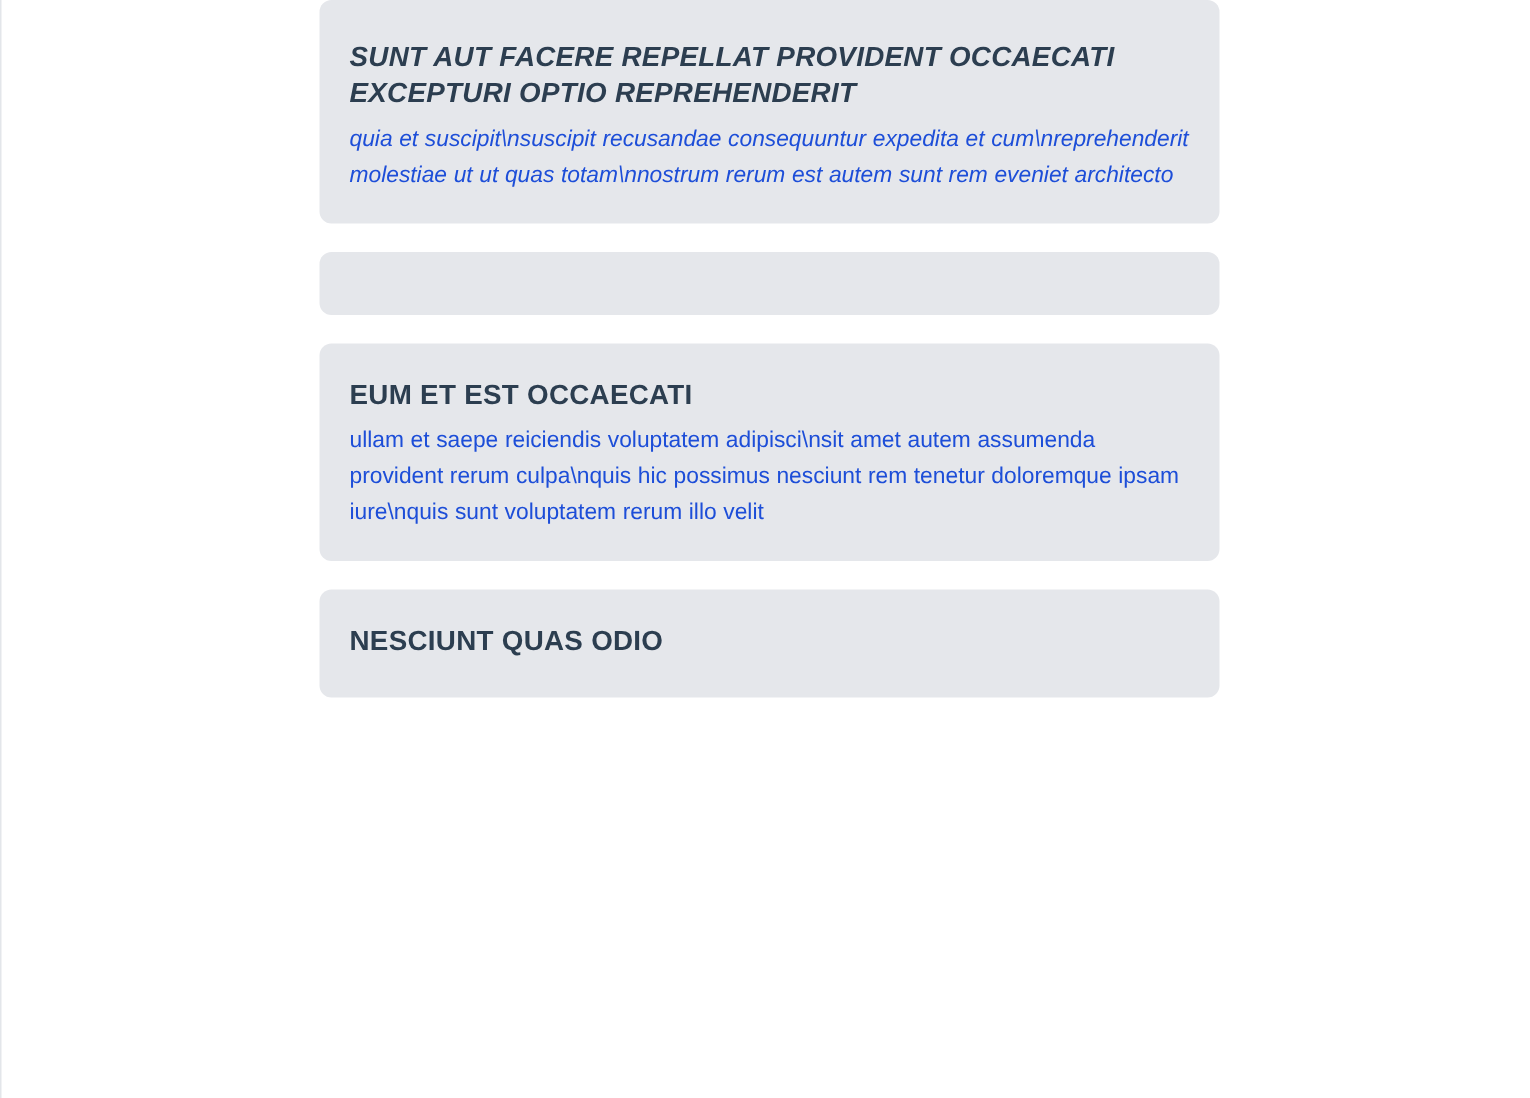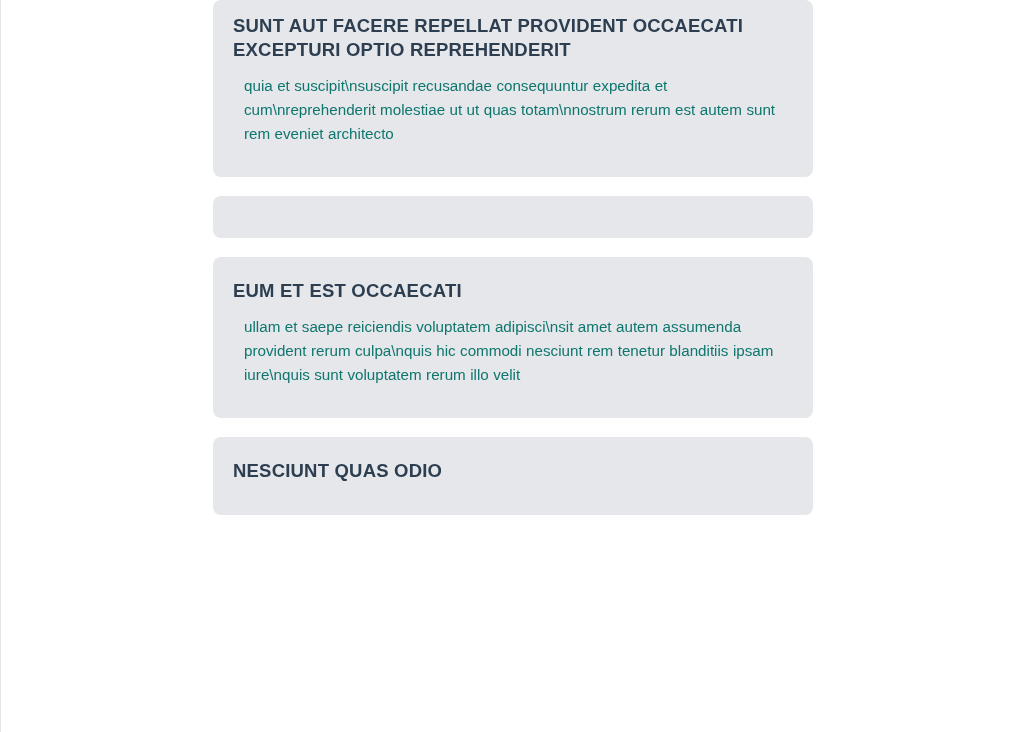--- a/index.html
+++ b/index.html
@@ -39,36 +39,37 @@
     flex-direction: column;
     gap: 19px;
   }
   .post-card {
     background: #e5e7eb;
     border-radius: 8px;
     padding: 22px 20px 20px 20px;
     box-sizing: border-box;
   }
   .post-card.first {
-    padding-top: 14px;
+    padding-top: 26px;
+    font-style: italic;
   }
   .post-title {
     font-size: 18.5px;
     font-weight: bold;
     letter-spacing: 0.2px;
     line-height: 1.32;
     color: #2c3e50;
     text-transform: uppercase;
     margin: 0 0 6px 0;
   }
   .post-body {
     font-size: 15.2px;
     line-height: 1.59;
-    color: #0f766e;
-    margin: 11px;
+    color: #1d4ed8;
+    margin: 0;
     word-spacing: 0.2px;
   }
 </style>
 </head>
 <body>
 
 <div class="page">
   <div class="left-rule"></div>
 
   <div class="post-list">
@@ -77,21 +78,21 @@
       <h2 class="post-title">sunt aut facere repellat provident occaecati excepturi optio reprehenderit</h2>
       <p class="post-body">quia et suscipit\nsuscipit recusandae consequuntur expedita et cum\nreprehenderit molestiae ut ut quas totam\nnostrum rerum est autem sunt rem eveniet architecto</p>
     </div>
 
     <div class="post-card">
     </div>
 
 
     <div class="post-card">
       <h2 class="post-title">eum et est occaecati</h2>
-      <p class="post-body">ullam et saepe reiciendis voluptatem adipisci\nsit amet autem assumenda provident rerum culpa\nquis hic commodi nesciunt rem tenetur blanditiis ipsam iure\nquis sunt voluptatem rerum illo velit</p>
+      <p class="post-body">ullam et saepe reiciendis voluptatem adipisci\nsit amet autem assumenda provident rerum culpa\nquis hic possimus nesciunt rem tenetur doloremque ipsam iure\nquis sunt voluptatem rerum illo velit</p>
     </div>
 
     <div class="post-card">
       <h2 class="post-title">nesciunt quas odio</h2>
       <p class="post-body"></p>
     </div>
 
   </div>
 </div>
 

